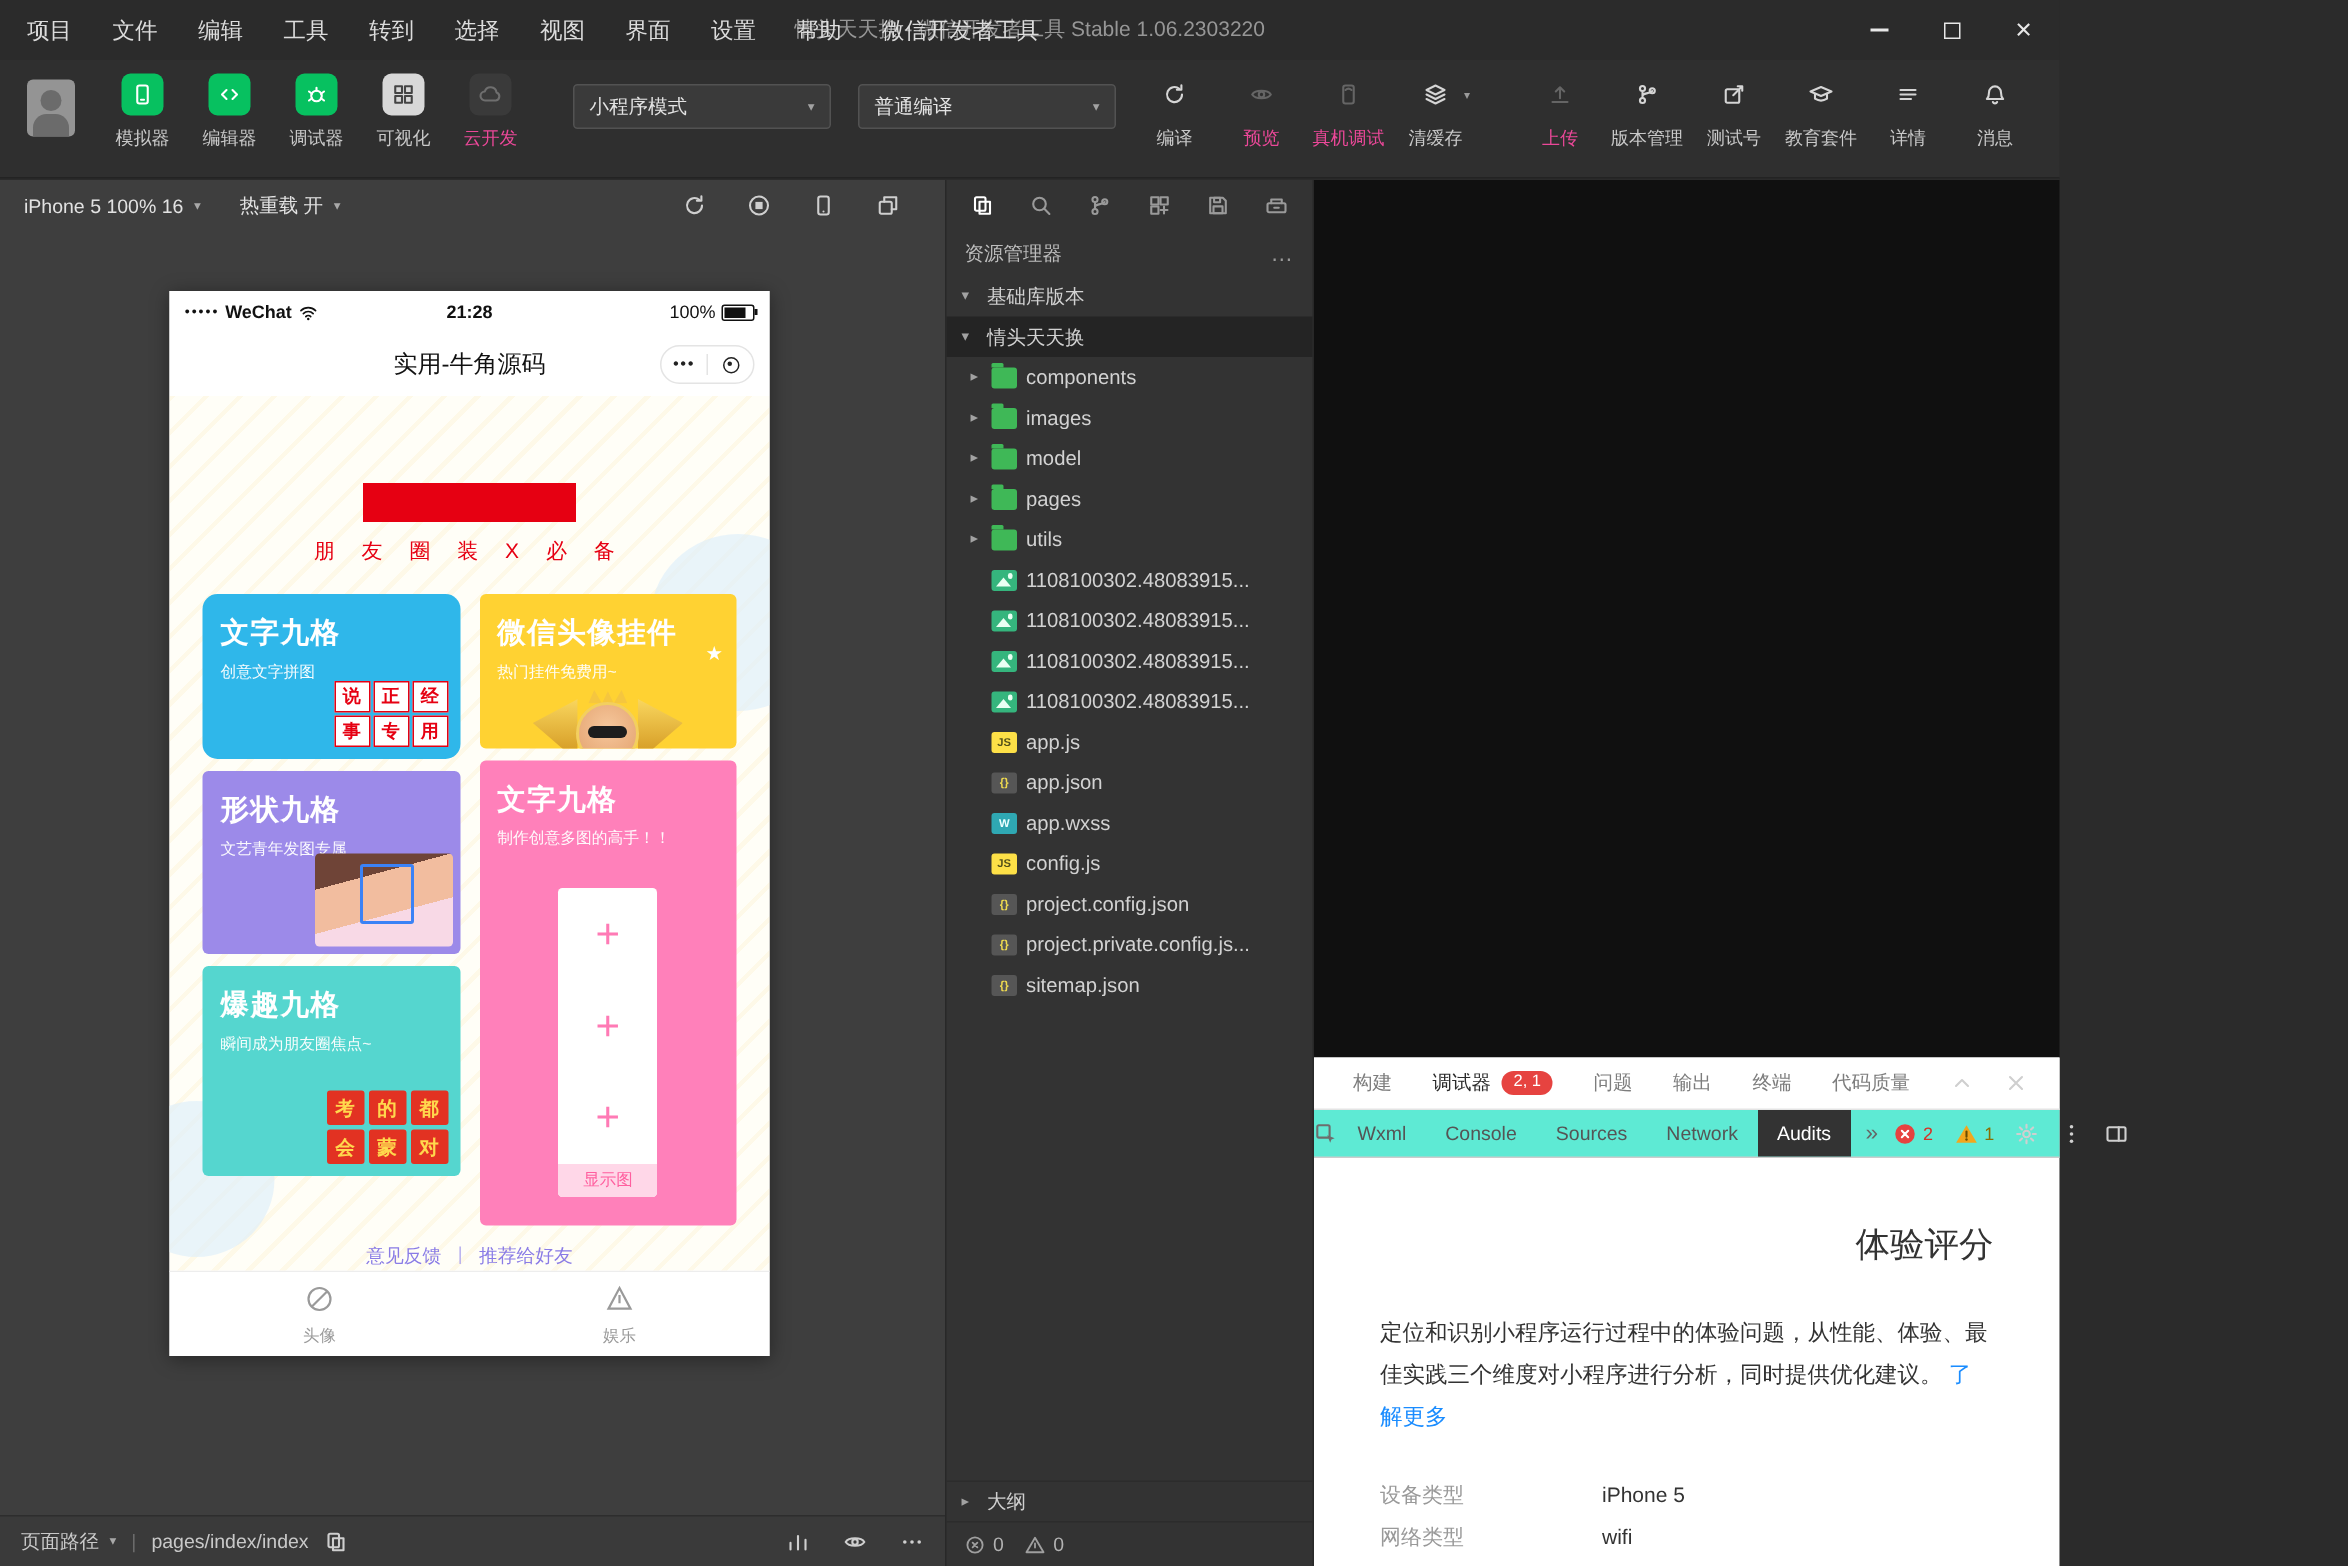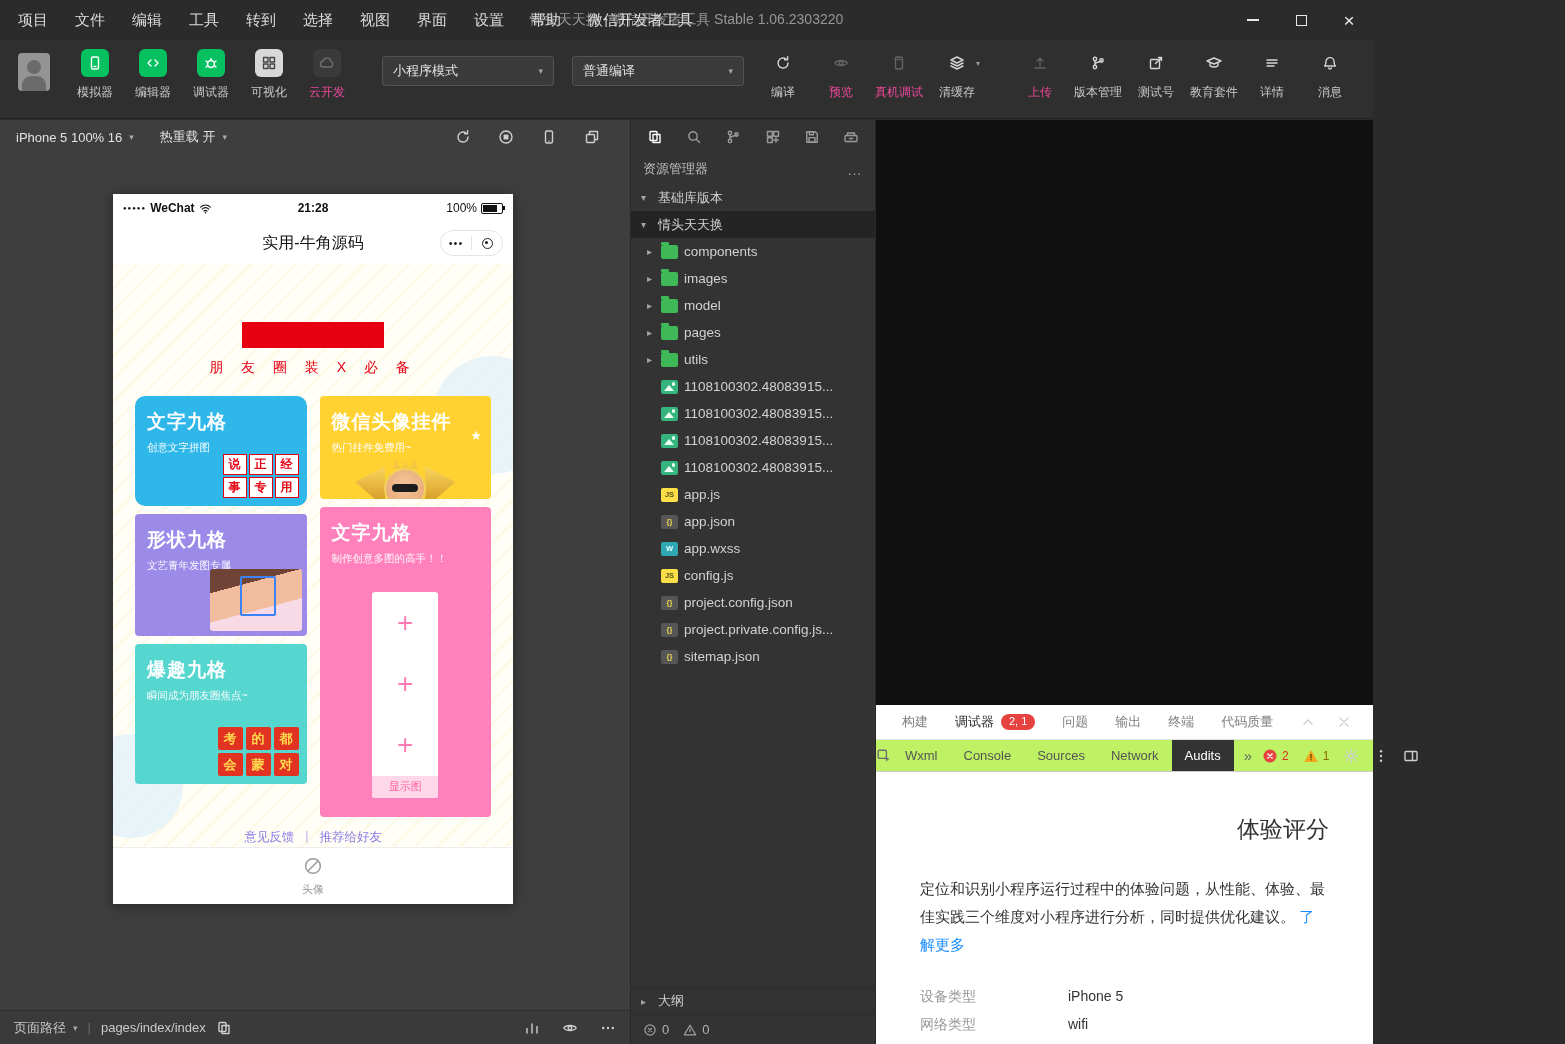--- a/index.html
+++ b/index.html
@@ -139,21 +139,21 @@
 
   
   .right-col{flex:1;display:flex;flex-direction:column;background:#101010;min-width:0;}
   .empty-canvas{flex:1;}
   .debug-panel{height:339px;background:#fff;display:flex;flex-direction:column;color:#333;}
   .panel-tabs{height:35px;display:flex;align-items:center;gap:27px;padding:0 26px 0 26px;font-size:13px;color:#7d7d7d;background:#fff;border-bottom:1px solid #e4e4e4;flex:none;}
   .panel-tab{display:flex;align-items:center;gap:7px;white-space:nowrap;}
   .panel-tab.active{color:#2b2b2b;}
   .badge{background:#e64340;color:#fff;border-radius:9px;padding:1.5px 8px;font-size:11px;line-height:1.2;}
   .panel-tabs-right{margin-left:auto;display:flex;gap:20px;color:#8a8a8a;}
-  .devtools-tabs{height:32px;display:flex;align-items:stretch;background:#bef264;border-bottom:1px solid #ccc;font-size:13px;color:#555;flex:none;}
+  .devtools-tabs{height:32px;display:flex;align-items:stretch;background:#5eead4;border-bottom:1px solid #ccc;font-size:13px;color:#555;flex:none;}
   .dt-inspect{width:36px;display:flex;align-items:center;justify-content:center;color:#6d6d6d;}
   .dt-tab{padding:0 13px;display:flex;align-items:center;white-space:nowrap;}
   .dt-tab.active{background:#333;color:#fff;}
   .dt-more{padding:0 10px;display:flex;align-items:center;font-size:15px;color:#666;}
   .dt-right{margin-left:auto;display:flex;align-items:center;gap:14px;padding-right:12px;color:#6d6d6d;}
   .dt-count{display:flex;align-items:center;gap:4px;font-size:12px;}
   .dt-count.err{color:#d93026;}
   .dt-count.warn{color:#8a6d00;}
   .dt-content{flex:1;overflow:hidden;padding:42px 44px 0 44px;}
   .audits-title{font-size:23px;font-weight:400;color:#333;margin-bottom:30px;text-align:right;}
@@ -539,20 +539,27 @@
               </div>
           </div>
           <div class="tabbar" id="tabbar">
               <div class="tab">
                 <span><svg viewBox="0 0 24 24" fill="none" stroke="#9a9a9a" stroke-width="1.6">
                     <circle cx="12" cy="12" r="8"></circle>
                     <path d="M6.5 17.5 17.5 6.5"></path>
                   </svg></span>
                 <span>头像</span>
               </div>
+              <div class="tab">
+                <span><svg viewBox="0 0 24 24" fill="none" stroke="#9a9a9a" stroke-width="1.6">
+                    <path d="M12 4 20 19H4Z"></path>
+                    <path d="M12 9v6"></path>
+                  </svg></span>
+                <span>娱乐</span>
+              </div>
             </div>
         </div>
       </div>
 
       <div class="sim-footer">
         <div class="sim-ctl">
           <span>页面路径</span>
           <span class="caret">▾</span>
         </div>
         <span class="divider">|</span>

